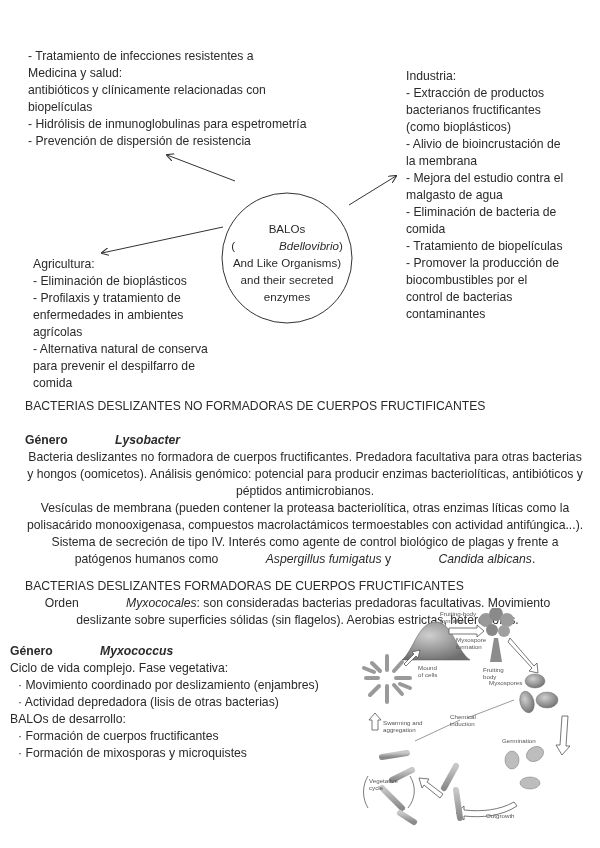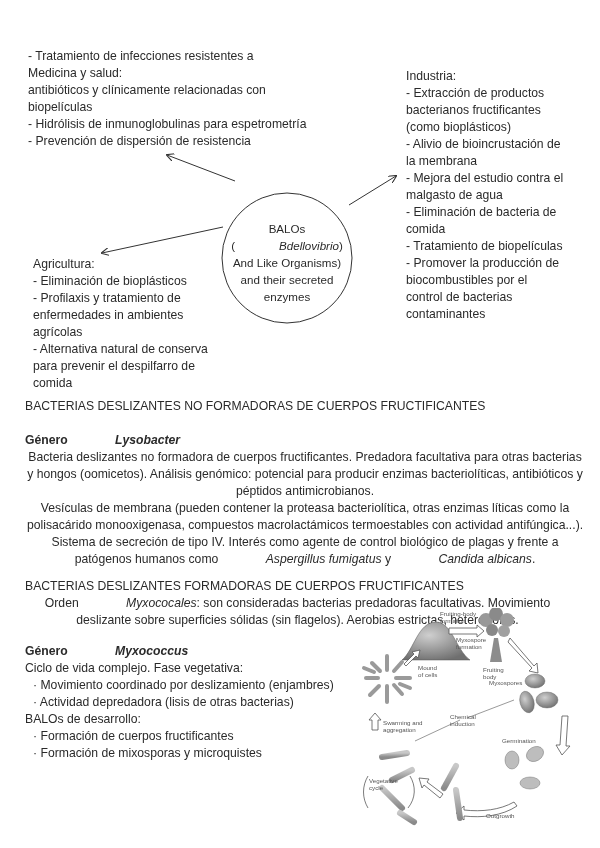--- a/index.html
+++ b/index.html
@@ -96,21 +96,21 @@
   </div>
 </div>
 
 <div class="abs" style="left:25px; top:578px; width:545px;">
   <div style="white-space:nowrap;">BACTERIAS DESLIZANTES FORMADORAS DE CUERPOS FRUCTIFICANTES</div>
   <div class="para">
     <span>Orden </span><span class="italic">Myxococales</span><span>: son consideradas bacterias predadoras facultativas. Movimiento deslizante sobre superficies sólidas (sin flagelos). Aerobias estrictas, heterótrofas.</span>
   </div>
 </div>
 
-<div class="abs block" style="left:25px; top:643px;">
+<div class="abs block" style="left:10px; top:643px;">
   <div class="bold">
     <span>Género </span><span class="italic">Myxococcus</span>
   </div>
   <div>Ciclo de vida complejo. Fase vegetativa:</div>
   <div class="indent">· Movimiento coordinado por deslizamiento (enjambres)</div>
   <div class="indent">· Actividad depredadora (lisis de otras bacterias)</div>
   <div>BALOs de desarrollo:</div>
   <div class="indent">· Formación de cuerpos fructificantes</div>
   <div class="indent">· Formación de mixosporas y microquistes</div>
 </div>

